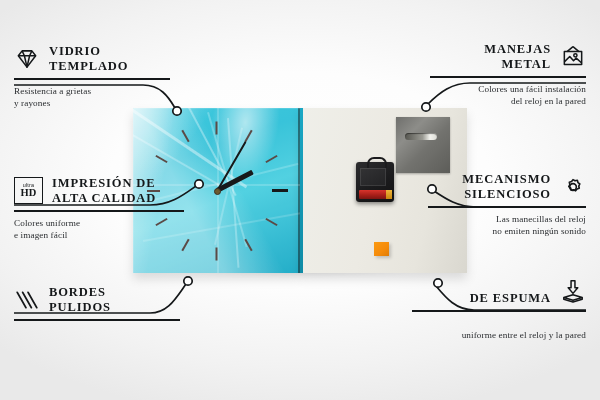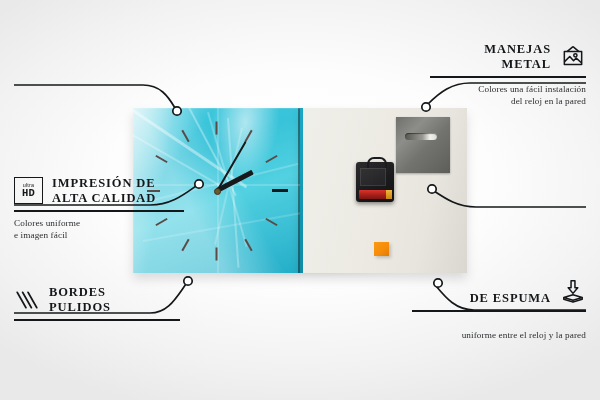--- a/index.html
+++ b/index.html
@@ -105,21 +105,21 @@
   }
   .f-rule{height:2px;background:#15181a;margin:4px 0 5px 0;}
   .f-desc{font-size:9.2px;color:#2a2d30;line-height:1.35;letter-spacing:.1px;}
   .f-icon{flex:0 0 auto;width:26px;height:26px;color:#15181a;}
   .f-icon svg{display:block;width:26px;height:26px;}
   .hd-badge{
     flex:0 0 auto;width:27px;height:25px;border:1.6px solid #15181a;
     display:flex;flex-direction:column;align-items:center;justify-content:center;line-height:1;
   }
   .hd-badge .u{font-size:5.4px;letter-spacing:.2px;color:#15181a;font-family:"Liberation Sans",sans-serif;}
-  .hd-badge .h{font-size:10.5px;font-weight:700;color:#15181a;font-family:Liberation Mono, monospace;letter-spacing:.2px;}
+  .hd-badge .h{font-size:10.5px;font-weight:700;color:#15181a;font-family:Liberation Serif, serif;letter-spacing:.2px;}
   
   #wires{position:absolute;left:0;top:0;width:600px;height:400px;pointer-events:none;}
 </style>
 </head>
 <body>
 
 <div id="stage">
 
   <div class="prod-shadow"></div>
   <div class="product">
@@ -187,20 +187,39 @@
     <g fill="#ffffff" stroke="#15181a" stroke-width="1.7">
       <circle cx="177" cy="111" r="4.2"></circle>
       <circle cx="199" cy="184" r="4.2"></circle>
       <circle cx="188" cy="281" r="4.2"></circle>
       <circle cx="426" cy="107" r="4.2"></circle>
       <circle cx="432" cy="189" r="4.2"></circle>
       <circle cx="438" cy="283" r="4.2"></circle>
     </g>
   </svg>
 
+  <div class="feature fe-left" style="left:14px;top:44px;width:156px;">
+    <div class="f-head">
+      <span class="f-icon">
+        <svg viewBox="0 0 24 24" fill="none" stroke="currentColor" stroke-width="1.4" stroke-linejoin="round">
+          <path d="M4 9 L7.5 4.5 H16.5 L20 9 L12 19.5 Z"></path>
+          <path d="M4 9 H20 M7.5 4.5 L9.6 9 L12 19.5 L14.4 9 L16.5 4.5"></path>
+        </svg>
+      </span>
+      <span class="f-title">
+        <span>VIDRIO</span><br>
+        <span>TEMPLADO</span>
+      </span>
+    </div>
+    <div class="f-rule"></div>
+    <div class="f-desc">
+      <span>Resistencia a grietas</span><br>
+      <span>y rayones</span>
+    </div>
+  </div>
 
   <div class="feature fe-left" style="left:14px;top:176px;width:170px;">
     <div class="f-head">
       <span class="hd-badge">
         <span class="u">ultra</span>
         <span class="h">HD</span>
       </span>
       <span class="f-title">
         <span>IMPRESIÓN DE</span><br>
         <span>ALTA CALIDAD</span>
@@ -243,20 +262,39 @@
         </svg>
       </span>
     </div>
     <div class="f-rule"></div>
     <div class="f-desc">
       <span>Colores una fácil instalación</span><br>
       <span>del reloj en la pared</span>
     </div>
   </div>
 
+  <div class="feature fe-right" style="left:428px;top:172px;width:158px;">
+    <div class="f-head">
+      <span class="f-title">
+        <span>MECANISMO</span><br>
+        <span>SILENCIOSO</span>
+      </span>
+      <span class="f-icon">
+        <svg viewBox="0 0 24 24" fill="none" stroke="currentColor" stroke-width="1.5" stroke-linejoin="round">
+          <path d="M12 3.2 l1.9 1.1 2.1-.5 .6 2.1 1.7 1.3-1 1.9 .5 2.1-2.1 .6-1.3 1.7-1.9-1-2.1 .5-.6-2.1-1.7-1.3 1-1.9-.5-2.1 2.1-.6z" transform="translate(0,2)"></path>
+          <circle cx="12" cy="12" r="3.1"></circle>
+        </svg>
+      </span>
+    </div>
+    <div class="f-rule"></div>
+    <div class="f-desc">
+      <span>Las manecillas del reloj</span><br>
+      <span>no emiten ningún sonido</span>
+    </div>
+  </div>
 
   <div class="feature fe-right" style="left:412px;top:276px;width:174px;">
     <div class="f-head">
       <span class="f-title">
         <br>
         <span>DE ESPUMA</span>
       </span>
       <span class="f-icon">
         <svg viewBox="0 0 24 24" fill="none" stroke="currentColor" stroke-width="1.4" stroke-linejoin="round">
           <path d="M10.2 2.5 h3.6 v6.4 h2.6 L12 14.2 L7.6 8.9 h2.6 z"></path>

